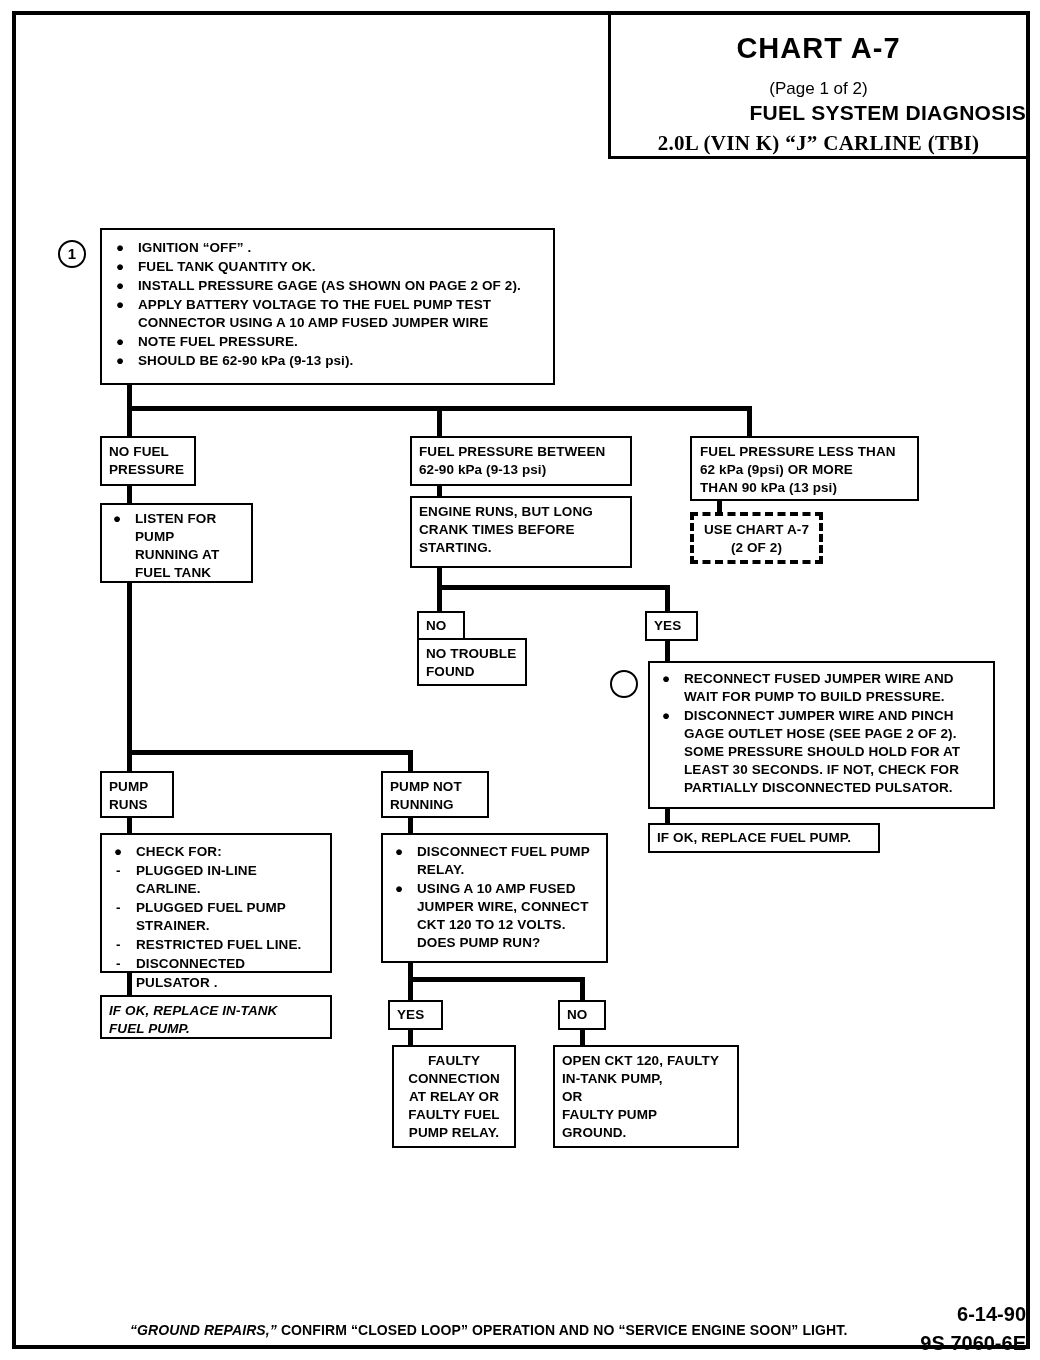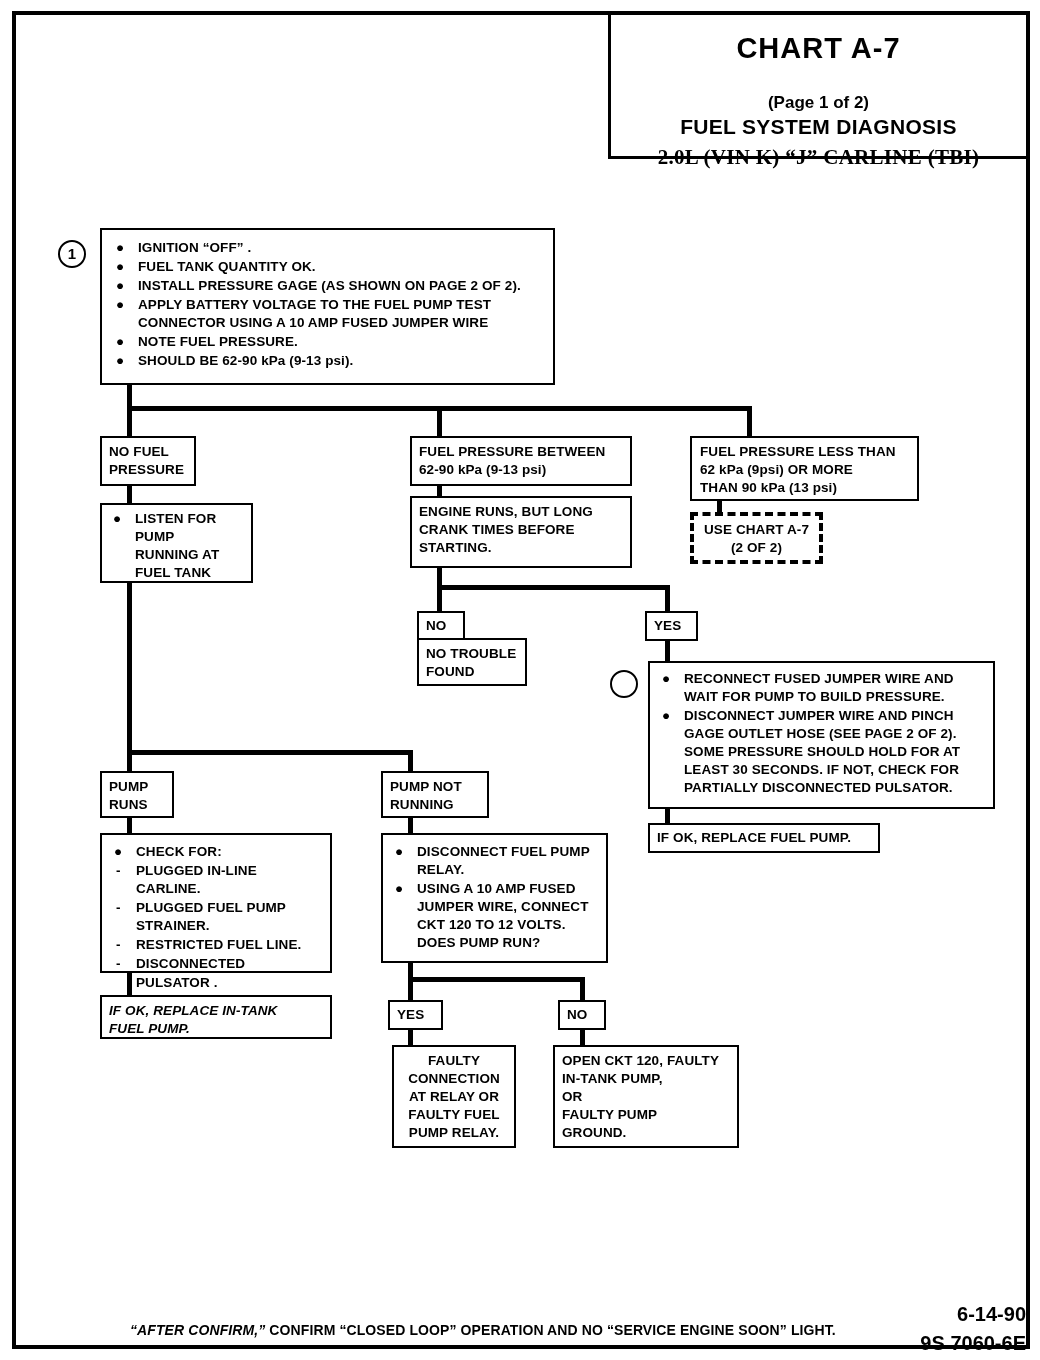--- a/index.html
+++ b/index.html
@@ -12,22 +12,22 @@
   .border-l{position:absolute;left:12px;top:11px;width:4px;height:1338px;background:#000;}
   .border-t{position:absolute;left:12px;top:11px;width:1018px;height:4px;background:#000;}
   .border-r{position:absolute;left:1026px;top:11px;width:4px;height:1338px;background:#000;}
   .border-b{position:absolute;left:12px;top:1345px;width:1018px;height:4px;background:#000;}
 
   
   .hdr{position:absolute;left:608px;top:11px;width:418px;height:148px;
        border-left:3px solid #000;border-bottom:3px solid #000;
        box-sizing:border-box;text-align:center;}
   .hdr .t1{font-size:29px;font-weight:bold;letter-spacing:1px;margin-top:21px;}
-  .hdr .t2{font-size:17px;font-weight:bold;margin-top:28px;}
-  .hdr .t3{font-size:21px;font-weight:bold;margin-top:2px;letter-spacing:.3px;}
+  .hdr .t2{font-size:17px;font-weight:normal;margin-top:14px;}
+  .hdr .t3{font-size:21px;font-weight:bold;margin-top:2px;letter-spacing:.3px;text-align:right;}
   .hdr .t4{font-size:21px;font-weight:bold;margin-top:6px;letter-spacing:.3px;font-family:Liberation Serif, serif;}
 
   
   .box{position:absolute;border:2.5px solid #000;box-sizing:border-box;
        background:#fff;font-size:13.5px;font-weight:bold;line-height:1.34;
        letter-spacing:.1px;padding:5px 7px;}
   .box.dashed{border:4px dashed #000;text-align:center;}
   .box.thin{border-width:2px;}
 
   
@@ -204,19 +204,19 @@
   <div class="stepc" style="left:610px;top:670px;"></div>
   <div class="box" style="left:648px;top:661px;width:347px;height:148px;padding:7px 8px;">
     <ul class="bl">
         <li><span class="mk">●</span><span>RECONNECT FUSED JUMPER WIRE AND WAIT FOR PUMP TO BUILD PRESSURE.</span></li>
         <li><span class="mk">●</span><span>DISCONNECT JUMPER WIRE AND PINCH GAGE OUTLET HOSE (SEE PAGE 2 OF 2). SOME PRESSURE SHOULD HOLD FOR AT LEAST 30 SECONDS.  IF NOT, CHECK FOR PARTIALLY DISCONNECTED PULSATOR.</span></li>
       </ul>
   </div>
   <div class="vline" style="left:665px;top:809px;height:18px;"></div>
   <div class="box" style="left:648px;top:823px;width:232px;height:30px;padding:4px 7px;">IF OK, REPLACE FUEL PUMP.</div>
 
-  <div class="foot-note"><i>“AFTER CONFIRM,”</i><span> CONFIRM “CLOSED LOOP” OPERATION AND NO “SERVICE ENGINE SOON” LIGHT.</span></div>
+  <div class="foot-note"><i>“GROUND REPAIRS,”</i><span> CONFIRM “CLOSED LOOP” OPERATION AND NO “SERVICE ENGINE SOON” LIGHT.</span></div>
   <div class="foot-code">
     <div>6-14-90</div>
     <div>9S 7060-6E</div>
   </div>
 
 </div>
 
 </body></html>

